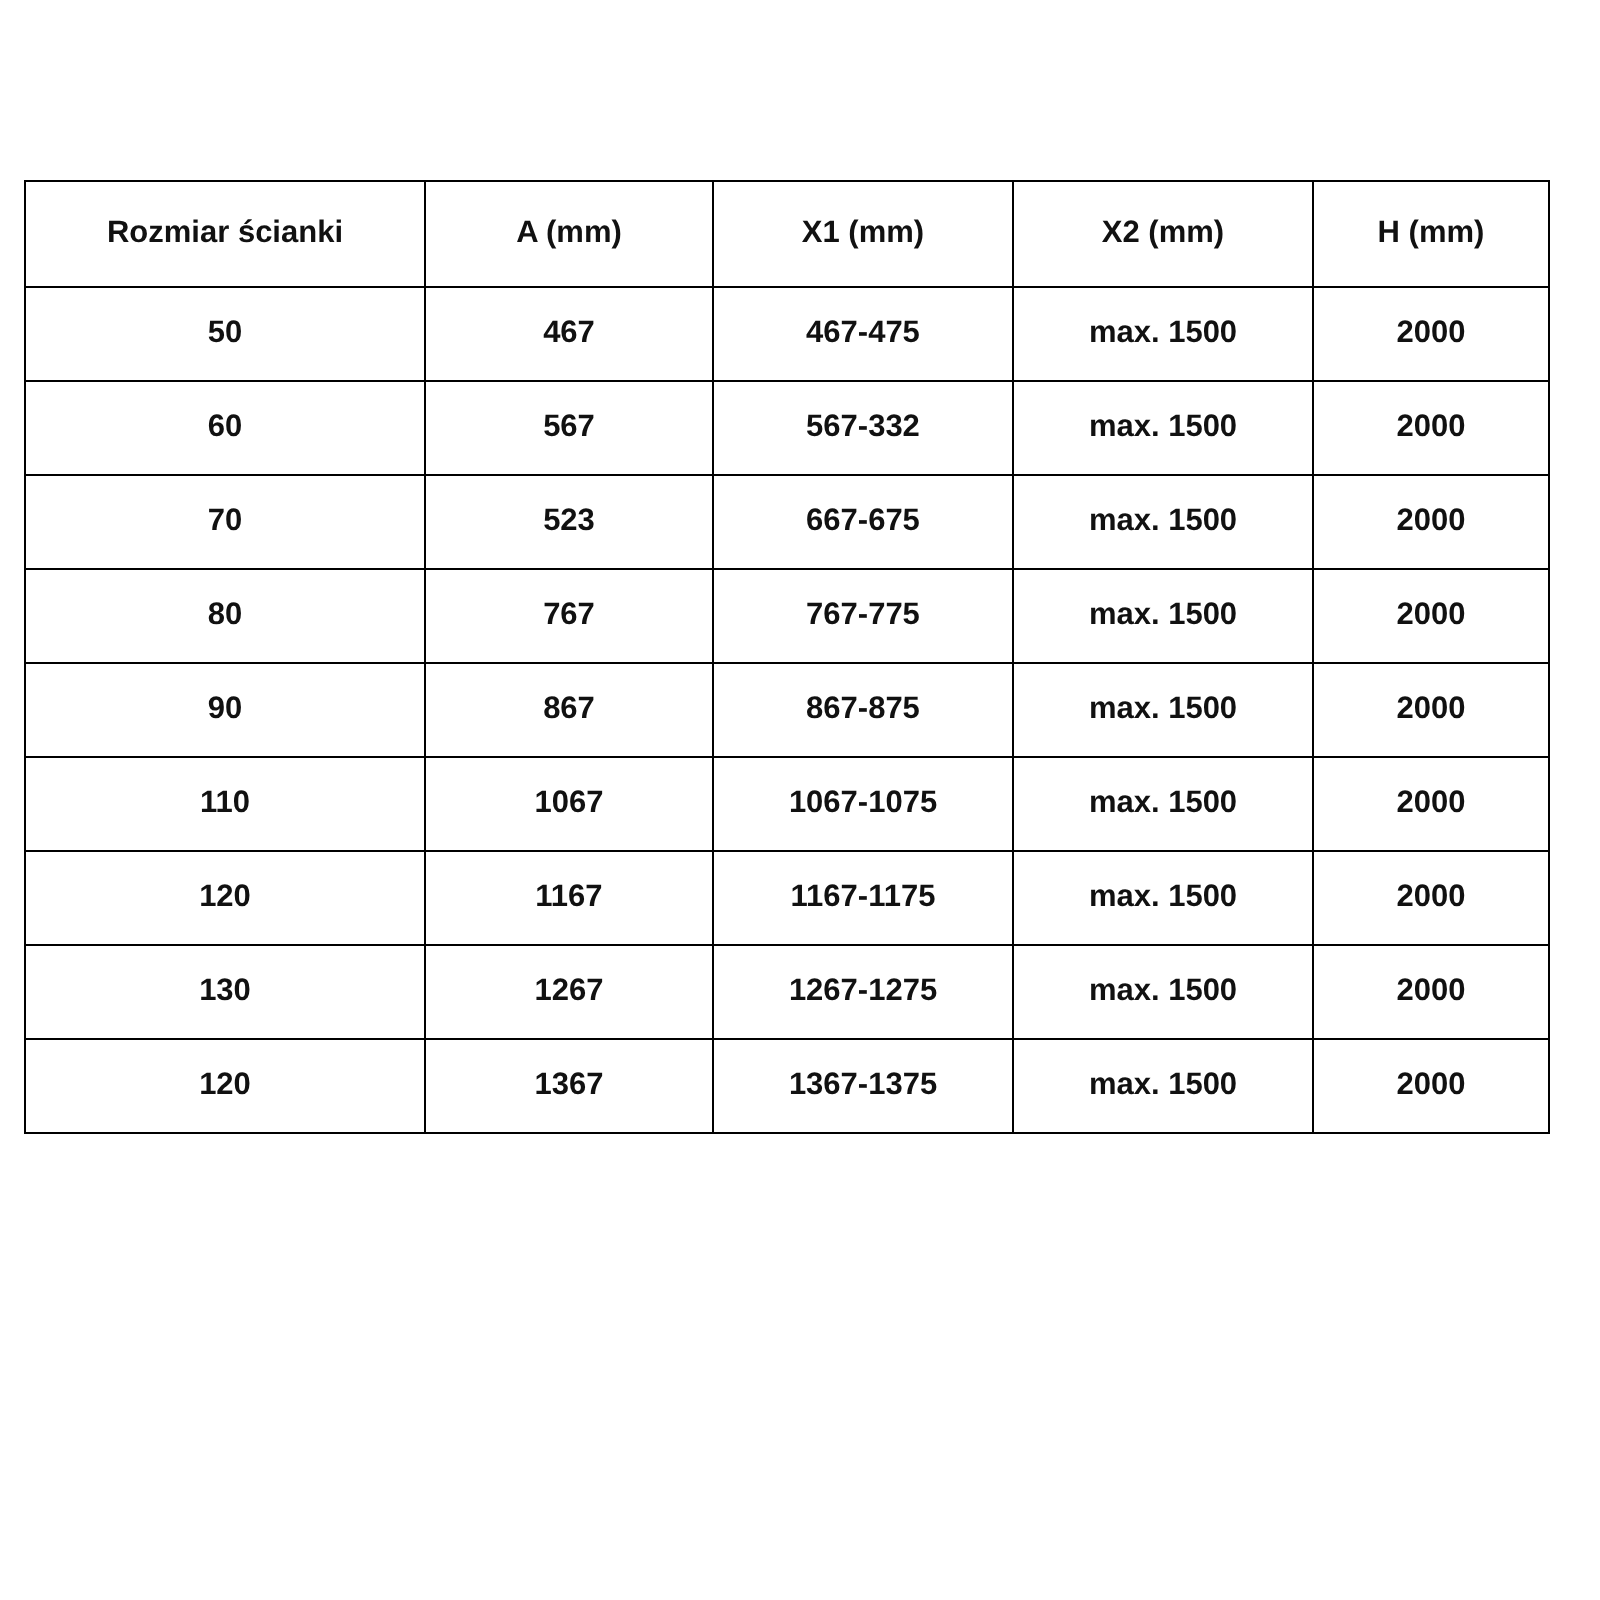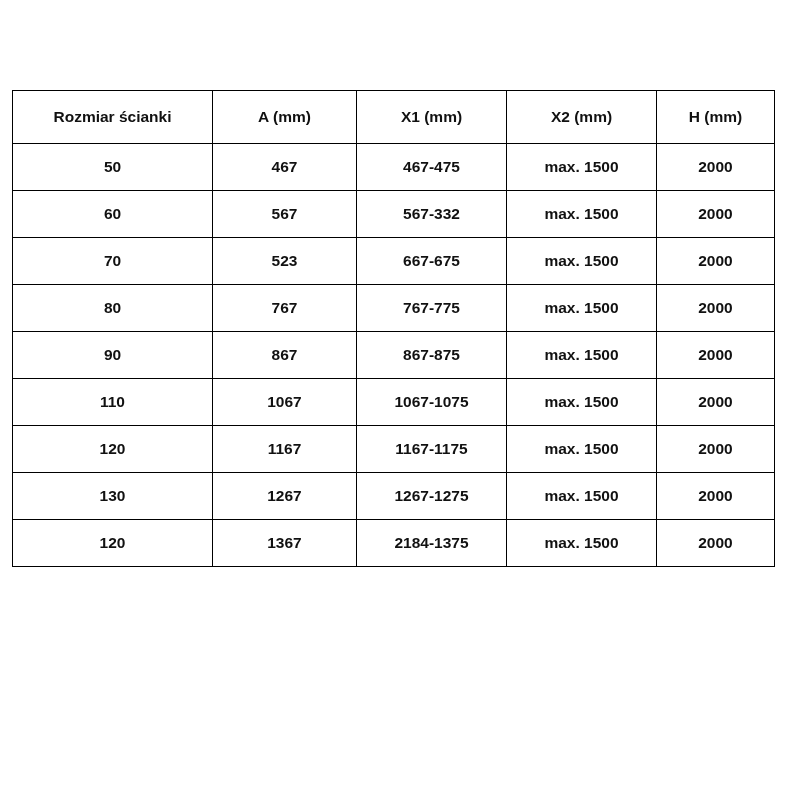--- a/index.html
+++ b/index.html
@@ -128,20 +128,20 @@
         <tr>
           <td>130</td>
           <td>1267</td>
           <td>1267-1275</td>
           <td>max. 1500</td>
           <td>2000</td>
         </tr>
         <tr>
           <td>120</td>
           <td>1367</td>
-          <td>2184-1375</td>
+          <td>1367-1375</td>
           <td>max. 1500</td>
           <td>2000</td>
         </tr>
       </tbody>
     </table>
   </div>
 </div>
 
 </body></html>

